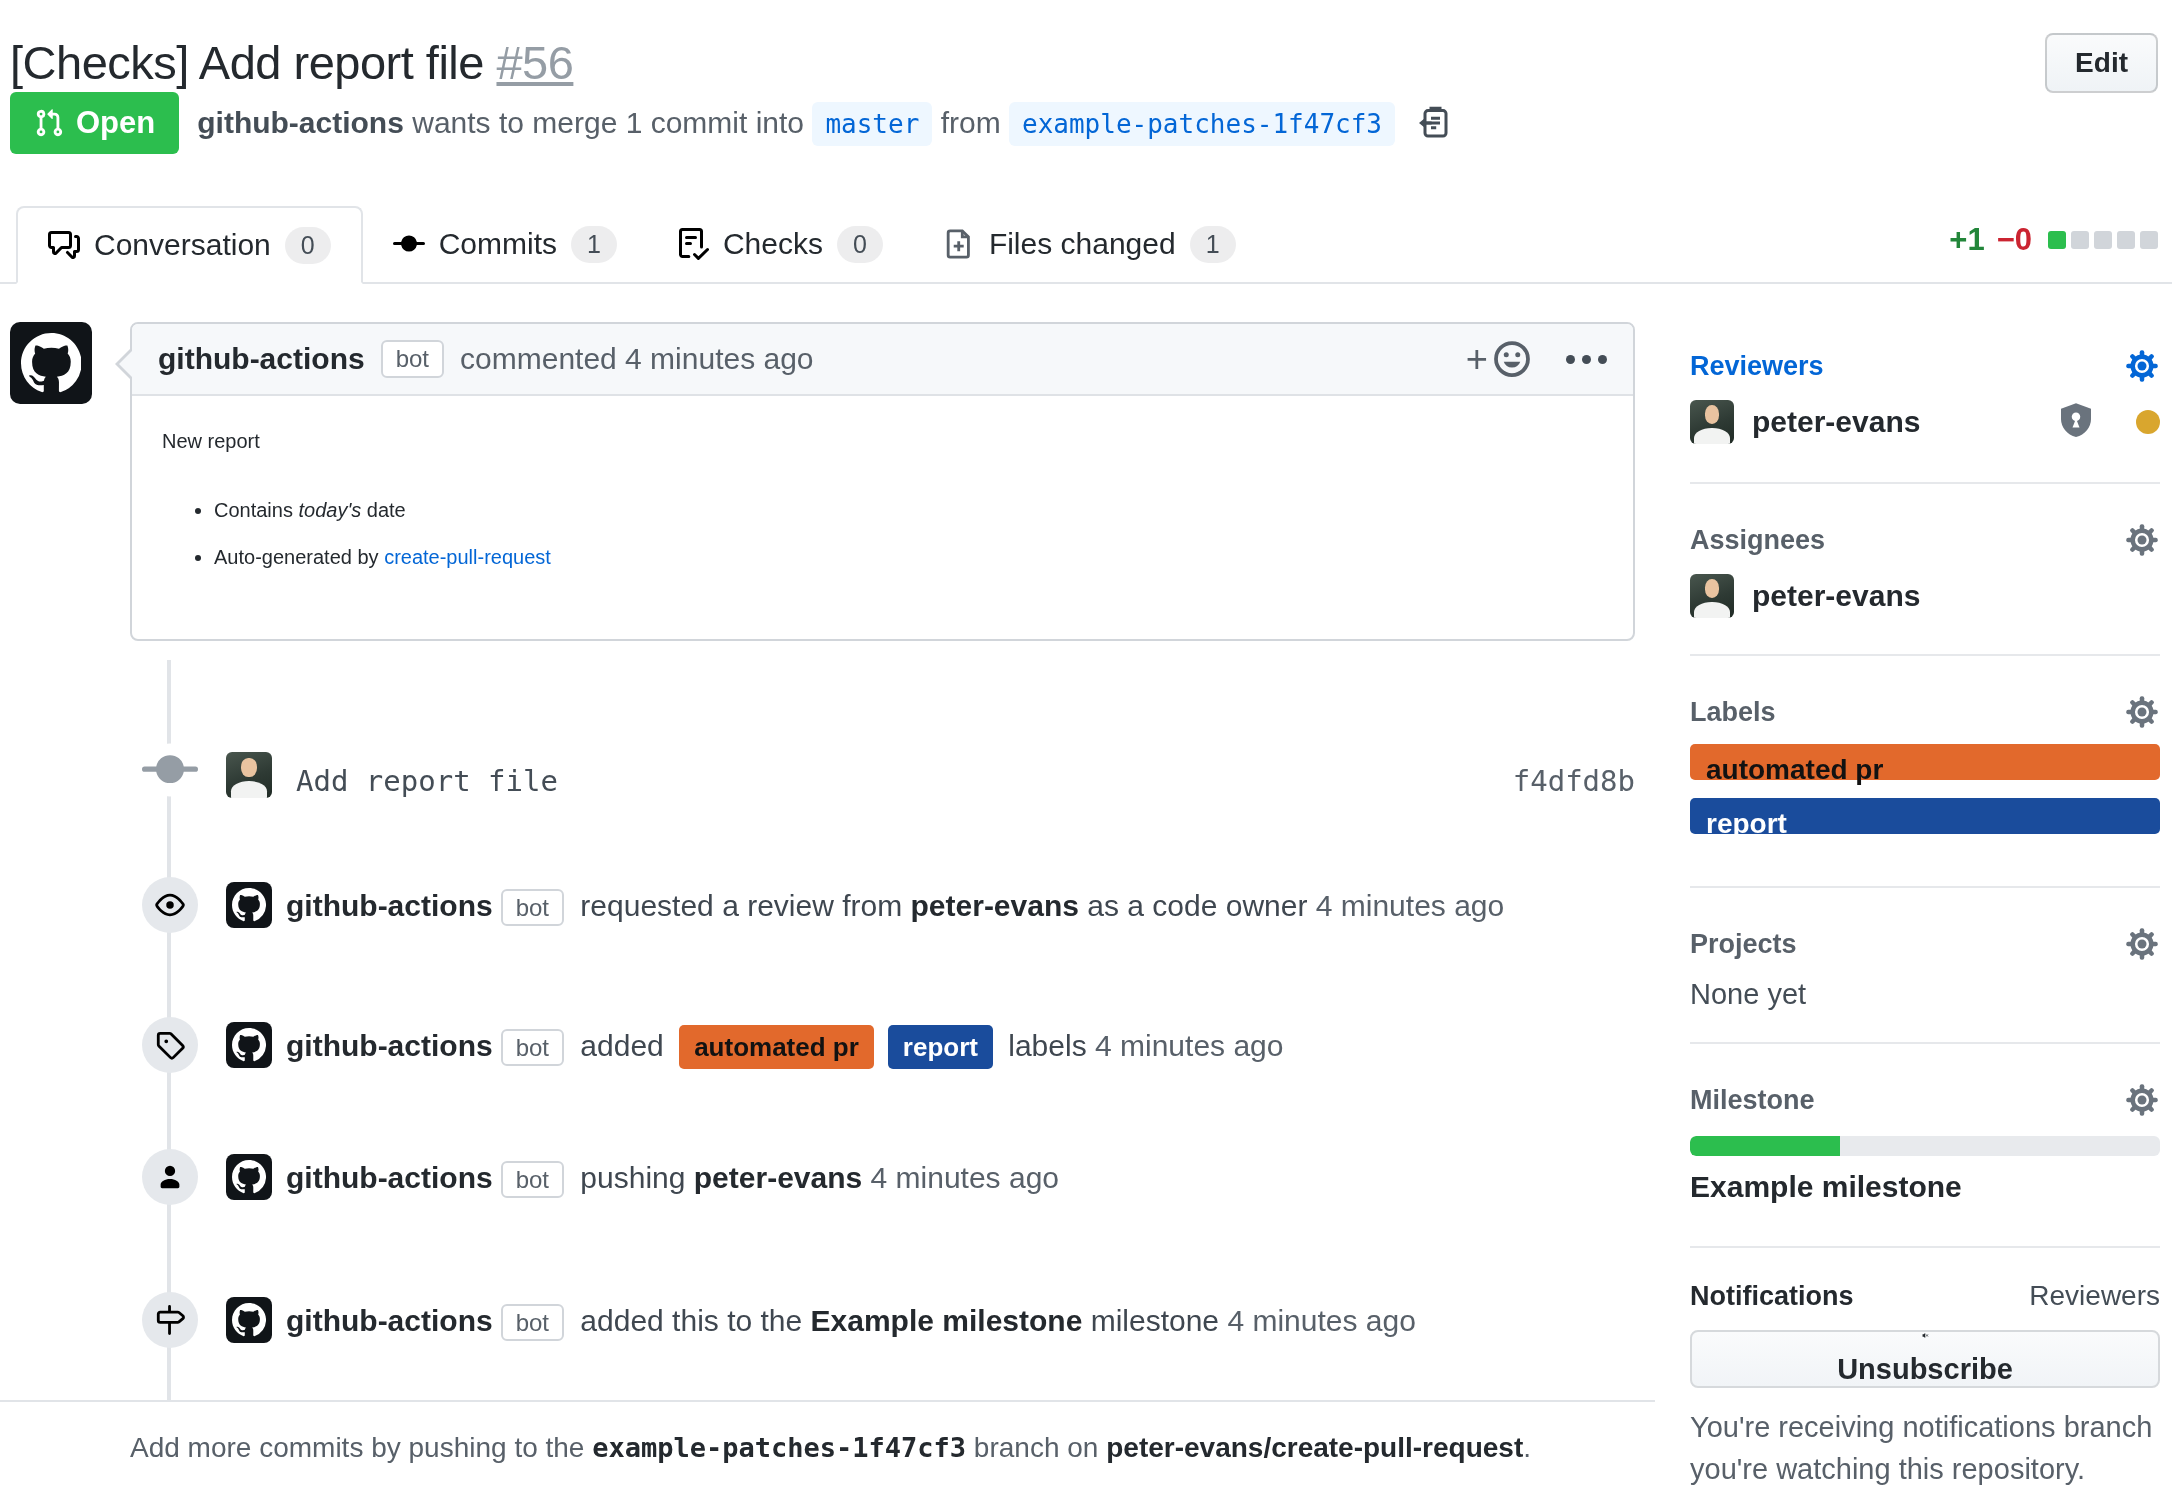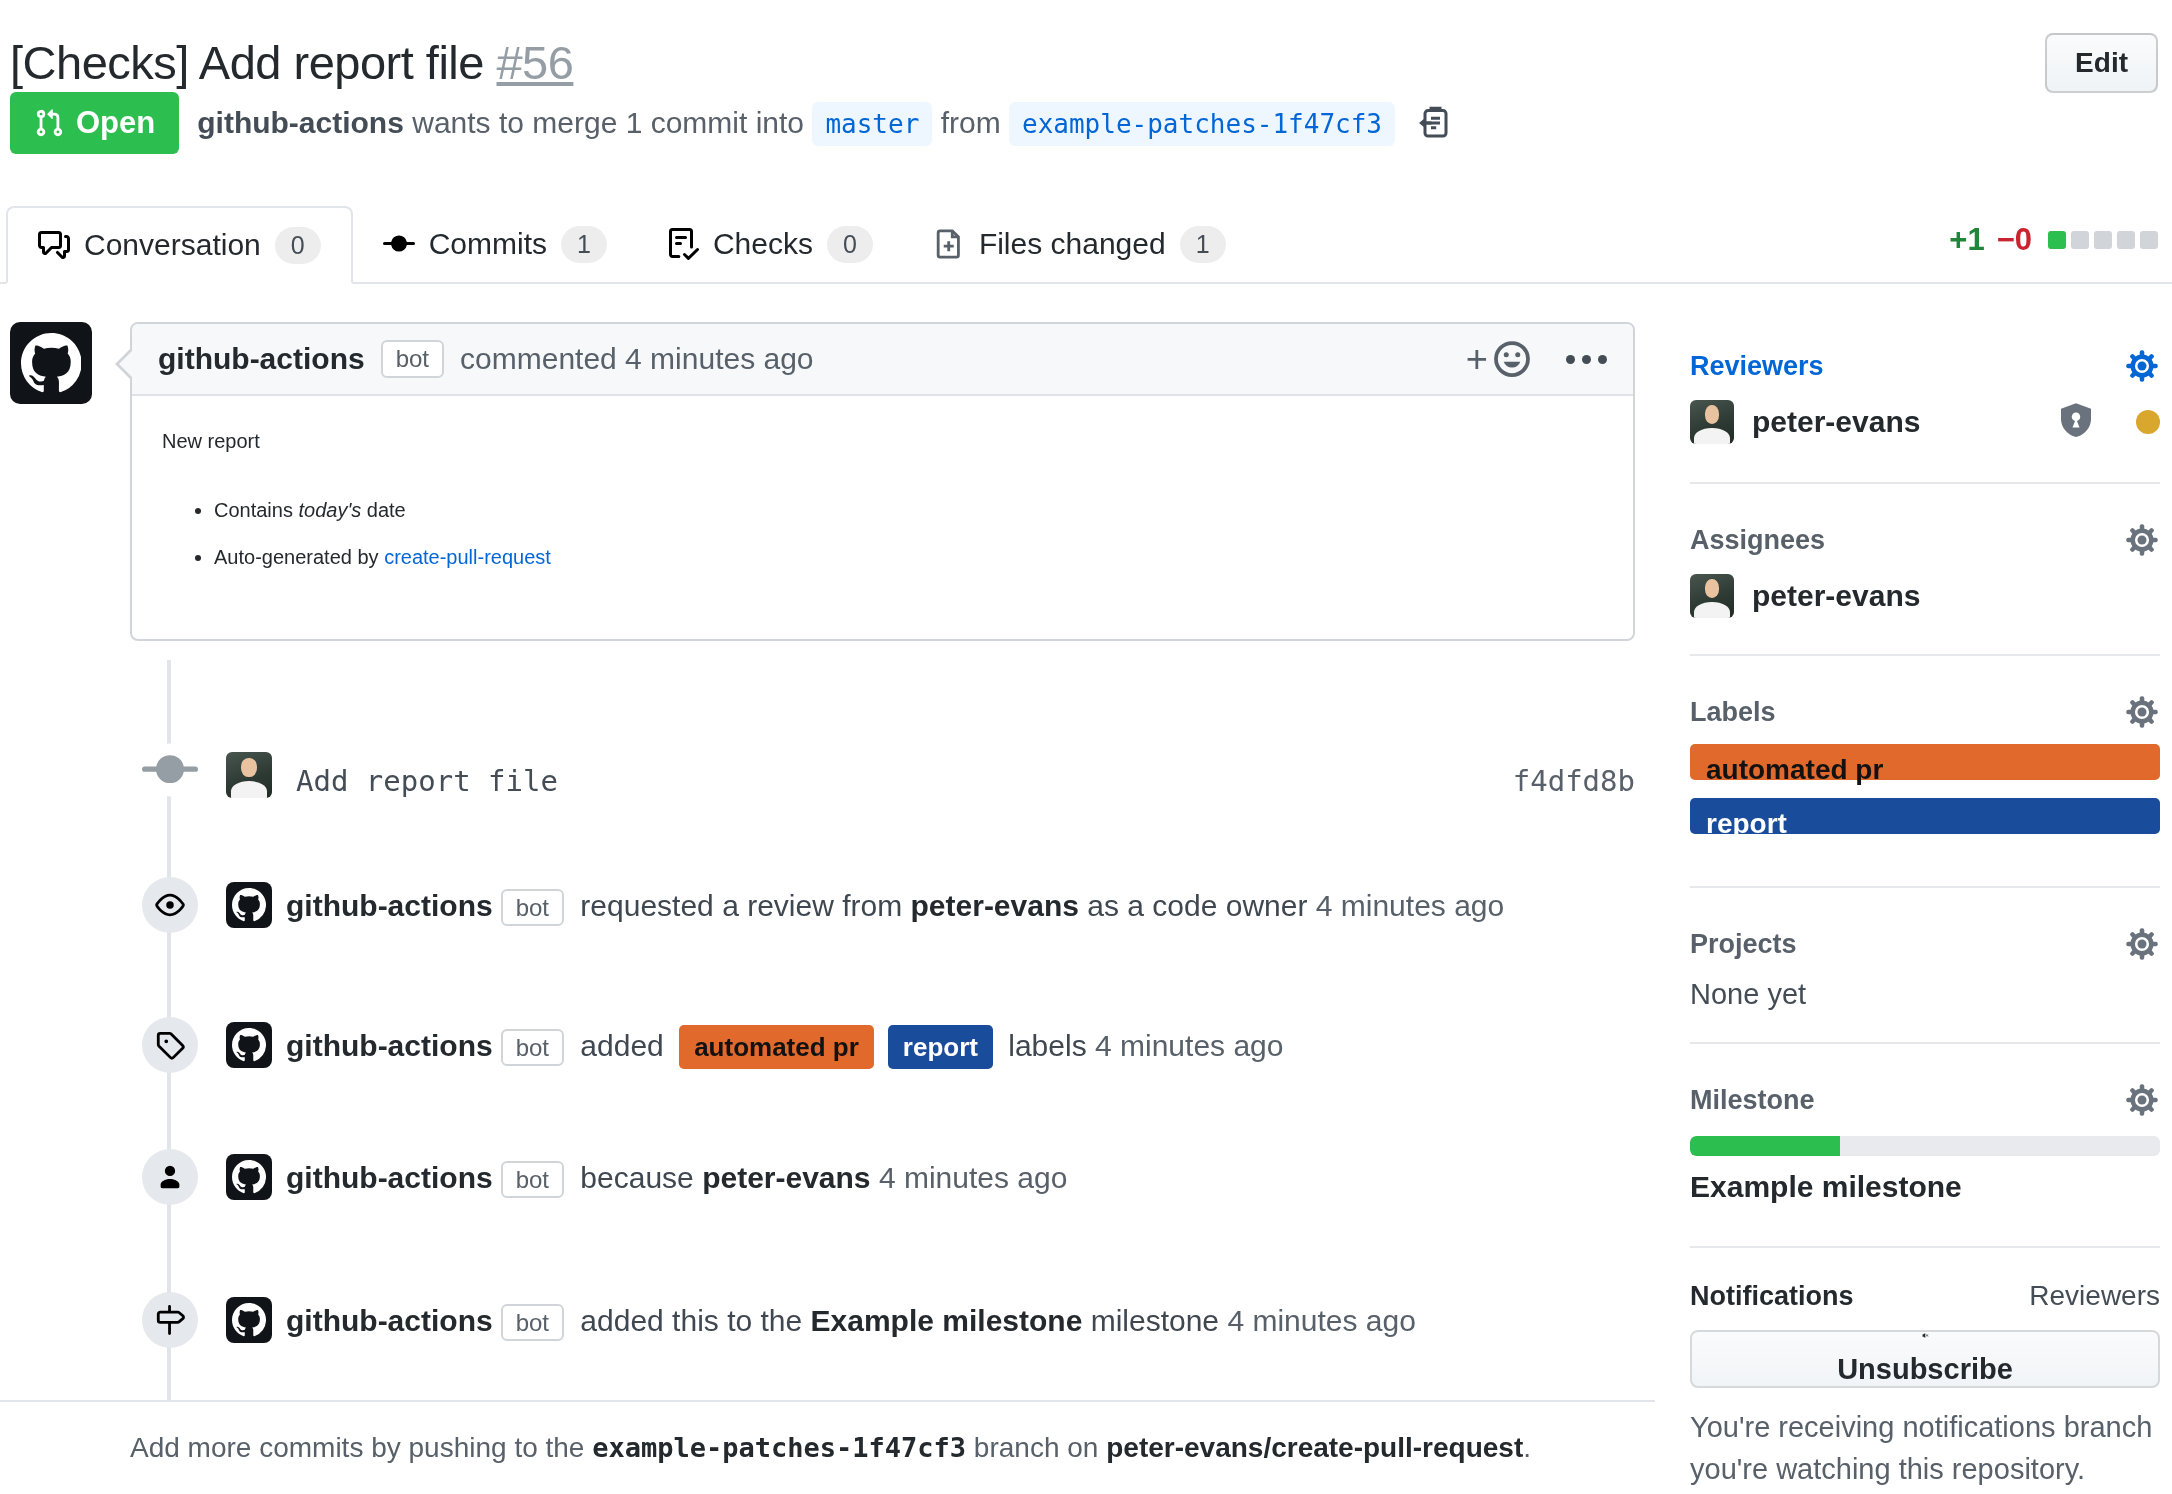--- a/index.html
+++ b/index.html
@@ -18,21 +18,21 @@
     font-size:30px;color:#586069;white-space:nowrap;}
   .open-badge{display:inline-flex;align-items:center;gap:12px;color:#fff;font-weight:600;
     font-size:31px;padding:13px 24px;border-radius:6px;}
   .open-badge svg{width:30px;height:30px;fill:#fff;}
   .meta-author{font-weight:700;color:#444d56;}
   .branch{font-size:26px;color:#0366d6;background:#eef7ff;padding:7px 13px;border-radius:6px;}
   .clip-ico{width:36px;height:36px;color:#444d56;margin-left:4px;}
 
   
   .tabs{position:absolute;left:0;right:0;top:206px;height:76px;border-bottom:2px solid #e1e4e8;
-    display:flex;align-items:stretch;padding-left:6px;}
+    display:flex;align-items:stretch;padding-left:16px;}
   .tab{display:flex;align-items:center;gap:14px;padding:0 30px;font-size:30px;color:#24292e;cursor:pointer;}
   .tab svg{width:32px;height:32px;color:#586069;}
   .tab.active{background:#fff;border:2px solid #e1e4e8;border-bottom:2px solid #fff;margin-bottom:-2px;
     border-radius:8px 8px 0 0;}
   .tab.active svg{color:#24292e;}
   .cnt{background:rgba(27,31,35,.08);color:#444d56;font-size:25px;border-radius:999px;padding:4px 16px;}
   .diffstat{position:absolute;right:14px;top:222px;display:flex;align-items:center;gap:8px;
     font-size:31px;font-weight:700;}
   .adds{color:#22863a;} .dels{color:#cb2431;margin-left:4px;margin-right:8px;}
   .blk{width:18px;height:18px;border-radius:3px;background:#d1d5da;display:inline-block;}
@@ -338,21 +338,21 @@
     <span class="ev-ico">
         <svg>
           <use href="#i-person"></use>
         </svg>
       </span>
     <span class="ev-av gh-badge">
         <svg>
           <use href="#i-octo"></use>
         </svg>
       </span>
-    <span class="ev-text"><strong>github-actions</strong><span class="bot-pill">bot</span><span> because </span><strong>peter-evans</strong><span class="time"> 4 minutes ago</span></span>
+    <span class="ev-text"><strong>github-actions</strong><span class="bot-pill">bot</span><span> pushing </span><strong>peter-evans</strong><span class="time"> 4 minutes ago</span></span>
   </div>
 
   <div class="event" style="top:1292px">
     <span class="ev-ico">
         <svg>
           <use href="#i-mstone"></use>
         </svg>
       </span>
     <span class="ev-av gh-badge">
         <svg>

